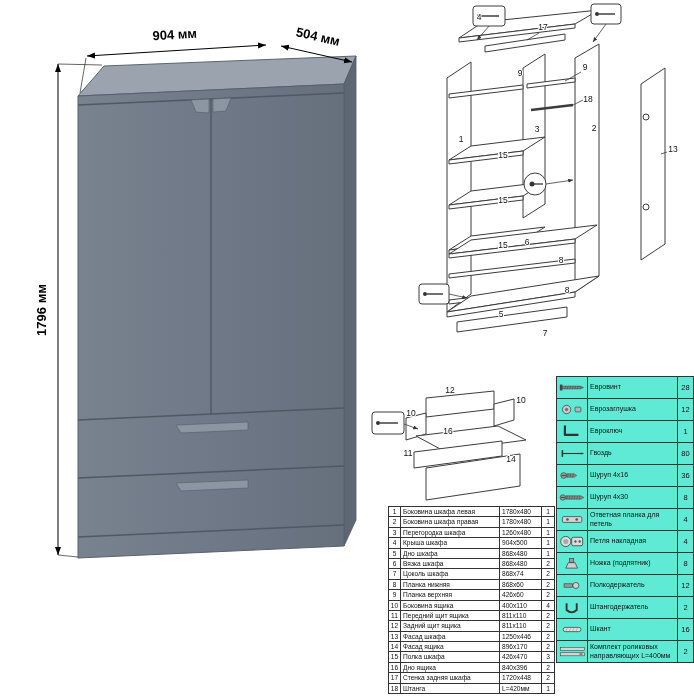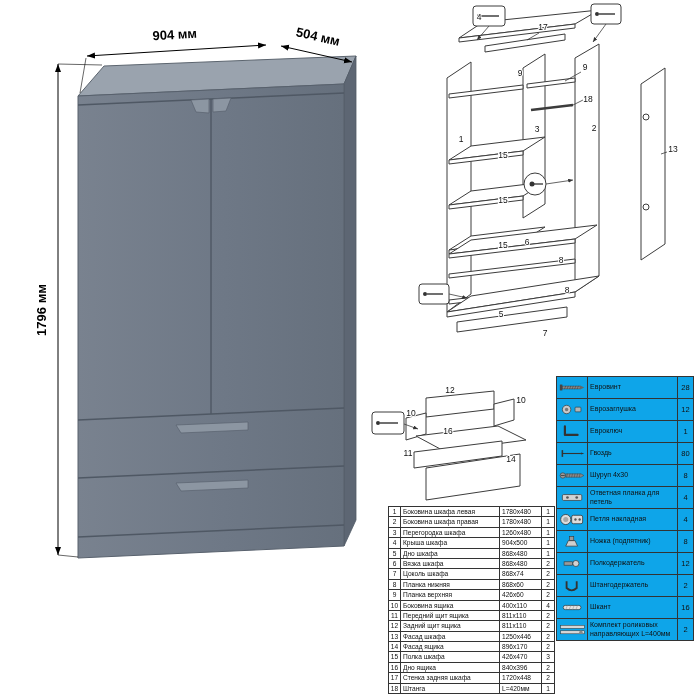--- a/index.html
+++ b/index.html
@@ -6,21 +6,21 @@
   body{width:694px;height:700px;font-family:"Liberation Sans",sans-serif;color:#111;}
   .canvas{position:relative;width:694px;height:700px;background:#fff;overflow:hidden;}
   .abs{position:absolute;}
   svg text{font-family:"Liberation Sans",sans-serif;}
   .dim-label{font-size:13px;font-weight:600;fill:#000;}
   .co{font-size:8.5px;fill:#111;paint-order:stroke;stroke:#fff;stroke-width:2px;text-anchor:middle;}
   .wire{fill:#fff;stroke:#3c3c3c;stroke-width:1;stroke-linejoin:round;}
   .thin{stroke:#3c3c3c;stroke-width:0.8;fill:none;}
   
   .hw-title{position:absolute;left:556px;top:349px;width:138px;text-align:center;font-size:9px;font-weight:bold;line-height:1.3;}
-  .hw-table{position:absolute;left:556px;top:376px;width:138px;border:1px solid #333;background:#0ea5e9;box-sizing:border-box;}
+  .hw-table{position:absolute;left:556px;top:376px;width:138px;border:1px solid #333;background:#5eead4;box-sizing:border-box;}
   .hw-row{display:flex;align-items:stretch;border-bottom:1px solid #333;min-height:21px;}
   .hw-row:last-child{border-bottom:none;}
   .hw-icon{flex:0 0 30px;border-right:1px solid #333;display:flex;align-items:center;justify-content:center;}
   .hw-icon svg{width:27px;height:17px;}
   .hw-name{flex:1;font-size:7px;line-height:1.15;padding:2px 2px;border-right:1px solid #333;display:flex;align-items:center;}
   .hw-qty{flex:0 0 15px;display:flex;align-items:center;justify-content:center;font-size:7.5px;}
   
   .parts-table{position:absolute;left:388px;top:506px;width:167px;border:1px solid #333;background:#fff;box-sizing:border-box;}
   .pt-row{display:grid;grid-template-columns:12px 1fr 42px 12px;border-bottom:1px solid #333;height:9.4px;}
   .pt-row:last-child{border-bottom:none;}
@@ -272,20 +272,36 @@
               <line x1="4" y1="8" x2="26" y2="8" stroke="#333" stroke-width="1.3"></line>
               <path d="M26 6.8 L30 8 L26 9.2 Z" fill="#333"></path>
             </svg>
           </div>
           <div class="hw-name">Гвоздь</div>
           <div class="hw-qty">80</div>
         </div>
         <div class="hw-row">
           <div class="hw-icon">
             <svg viewBox="0 0 32 16">
+              <circle cx="5.5" cy="8" r="3.4" fill="#9a9a9a" stroke="#333" stroke-width="0.7"></circle>
+              <line x1="3" y1="8" x2="8" y2="8" stroke="#222" stroke-width="0.8"></line>
+              <path d="M9 6 L18 6 L21 8 L18 10 L9 10 Z" fill="#8a8a8a" stroke="#333" stroke-width="0.5"></path>
+              <g stroke="#333" stroke-width="0.5">
+                <line x1="11" y1="5.8" x2="10" y2="10.2"></line>
+                <line x1="14" y1="5.8" x2="13" y2="10.2"></line>
+                <line x1="17" y1="5.8" x2="16" y2="10.2"></line>
+              </g>
+            </svg>
+          </div>
+          <div class="hw-name">Шуруп 4x16</div>
+          <div class="hw-qty">36</div>
+        </div>
+        <div class="hw-row">
+          <div class="hw-icon">
+            <svg viewBox="0 0 32 16">
               <circle cx="4.5" cy="8" r="3.2" fill="#9a9a9a" stroke="#333" stroke-width="0.7"></circle>
               <line x1="2.2" y1="8" x2="6.8" y2="8" stroke="#222" stroke-width="0.8"></line>
               <path d="M8 6 L26 6 L29.5 8 L26 10 L8 10 Z" fill="#8a8a8a" stroke="#333" stroke-width="0.5"></path>
               <g stroke="#333" stroke-width="0.5">
                 <line x1="10" y1="5.8" x2="9" y2="10.2"></line>
                 <line x1="13" y1="5.8" x2="12" y2="10.2"></line>
                 <line x1="16" y1="5.8" x2="15" y2="10.2"></line>
                 <line x1="19" y1="5.8" x2="18" y2="10.2"></line>
                 <line x1="22" y1="5.8" x2="21" y2="10.2"></line>
                 <line x1="25" y1="5.8" x2="24" y2="10.2"></line>

